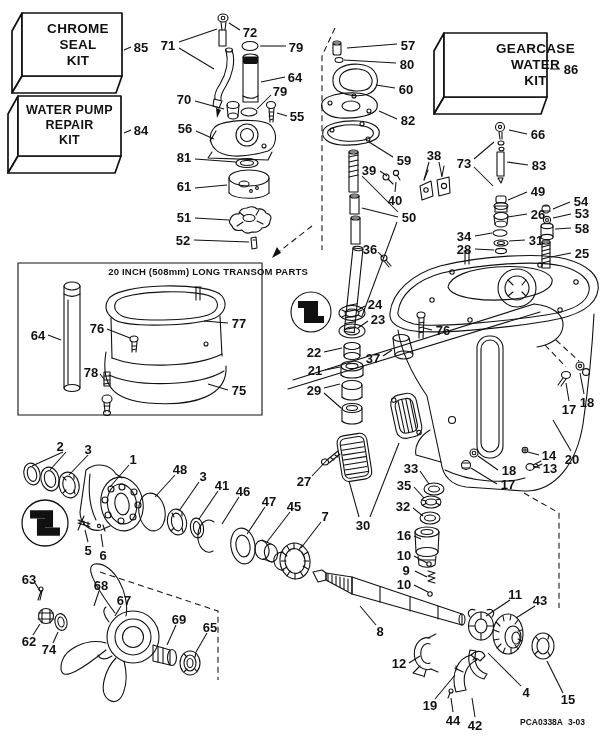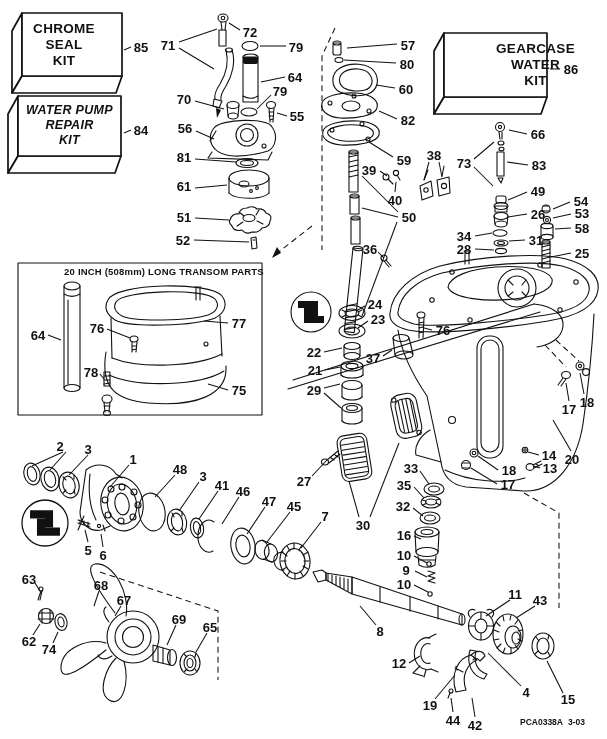--- a/index.html
+++ b/index.html
@@ -7,21 +7,21 @@
         font-family:"Liberation Sans",sans-serif;}
   svg{position:absolute;left:0;top:0;}
   .art{stroke:#111;stroke-width:1.1;fill:none;stroke-linecap:round;stroke-linejoin:round;}
   .bold-art{stroke:#111;stroke-width:1.7;fill:#fff;stroke-linejoin:round;}
   .fill-dark{fill:#111;stroke:none;}
   .leader{stroke:#111;stroke-width:1.05;}
   .dash{stroke:#111;stroke-width:1.05;fill:none;stroke-dasharray:6 4;}
   .part-num{font:700 13px "Liberation Sans",sans-serif;fill:#111;text-anchor:middle;dominant-baseline:central;}
   .kit-text{position:absolute;text-align:center;font-weight:700;color:#111;line-height:1.18;letter-spacing:.3px;}
   .kit-text.big{font-size:13.5px;}
-  .transom-title{position:absolute;left:20px;top:266px;width:288px;text-align:center;
+  .transom-title{position:absolute;left:20px;top:266px;width:288px;text-align:right;
         font-size:9.5px;font-weight:700;color:#111;letter-spacing:.2px;}
   .footer-code{position:absolute;left:495px;top:717px;width:90px;text-align:right;
         font-size:8.5px;font-weight:700;color:#111;}
   .footer-code span{margin-left:5px;}
 </style>
 </head>
 <body>
 
 <div class="page">
 
@@ -716,26 +716,26 @@
         <text x="97" y="328" class="part-num">76</text>
         <line x1="228" y1="323" x2="204" y2="321" class="leader"></line>
         <text x="239" y="323" class="part-num">77</text>
         <line x1="100" y1="374" x2="104" y2="379" class="leader"></line>
         <text x="91" y="372" class="part-num">78</text>
         <line x1="228" y1="390" x2="208" y2="384" class="leader"></line>
         <text x="239" y="390" class="part-num">75</text>
       </g>
 </svg>
 
-<div class="kit-text big" style="left:14px;top:21px;width:100px;">
+<div class="kit-text big" style="left:28px;top:21px;width:100px;">
   <div>CHROME</div>
   <div>SEAL</div>
   <div>KIT</div>
 </div>
-<div class="kit-text" style="left:18px;top:103px;width:103px;font-size:12.5px;font-style:italic;">
+<div class="kit-text" style="left:18px;top:103px;width:103px;font-size:12.5px;">
   <div>WATER PUMP</div>
   <div>REPAIR</div>
   <div>KIT</div>
 </div>
 <div class="kit-text big" style="left:444px;top:41px;width:103px;padding-left:40px;">
   <div>GEARCASE</div>
   <div>WATER</div>
   <div>KIT</div>
 </div>
 

